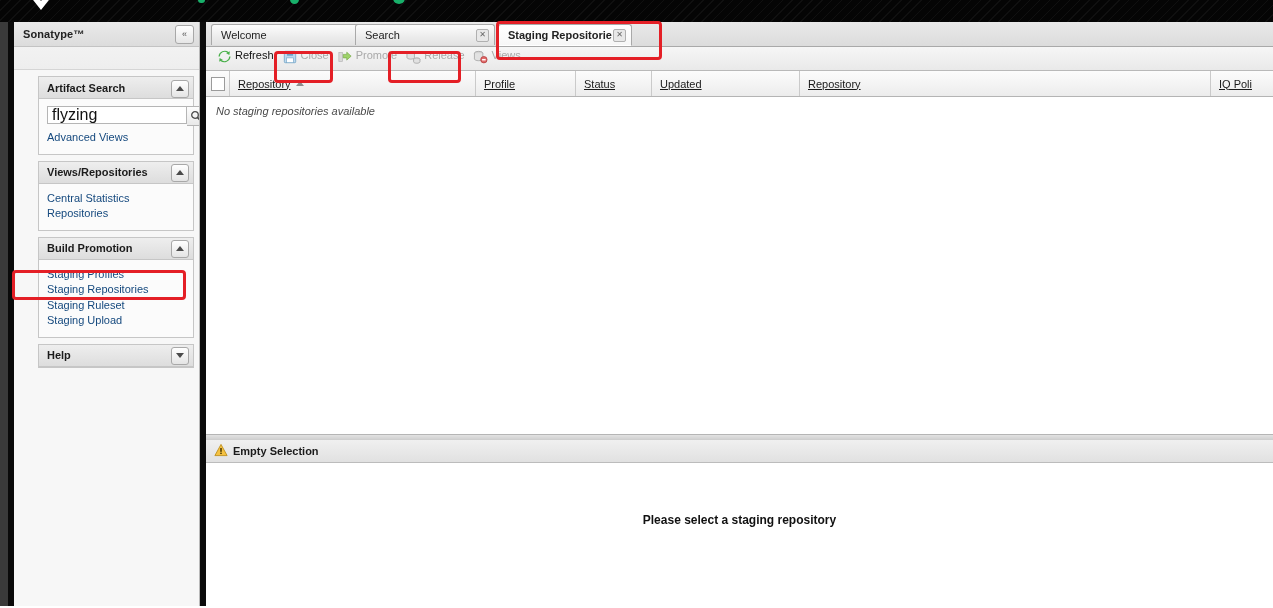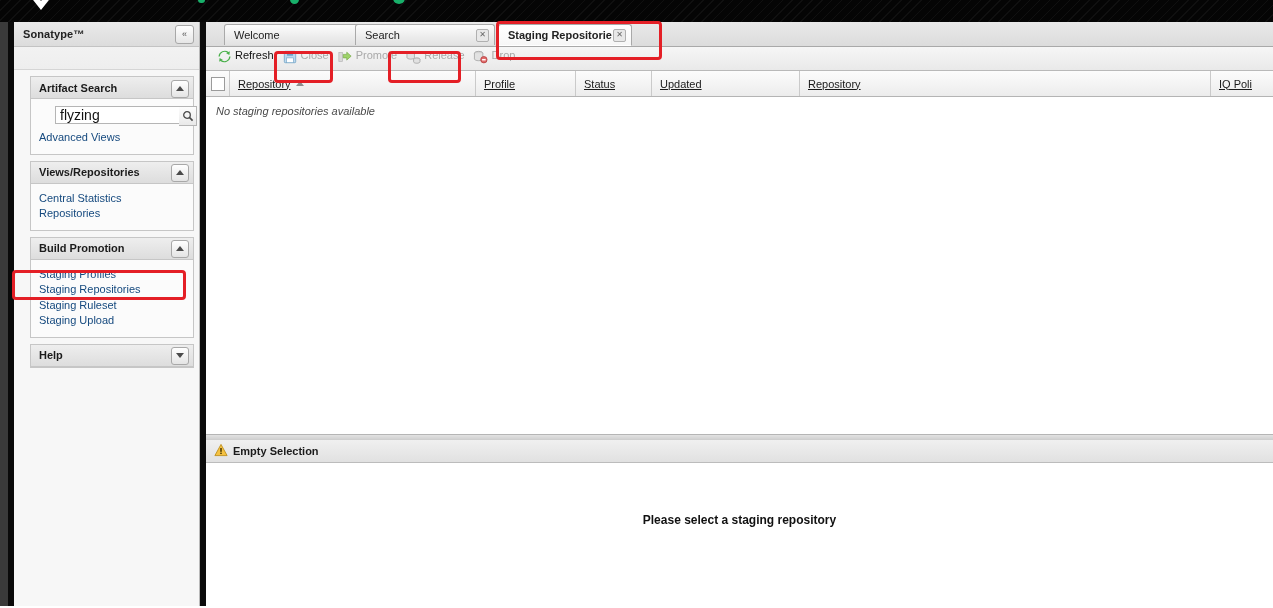--- a/index.html
+++ b/index.html
@@ -52,43 +52,43 @@
   .sb-header .title{font-weight:bold;font-size:11px;color:#222;margin-left:9px;letter-spacing:.1px;}
   .collapse-btn{
     position:absolute;right:6px;top:3px;width:17px;height:17px;
     border:1px solid #a8a8a8;border-radius:3px;
     background:linear-gradient(to bottom,#ffffff 0%,#e6e6e6 100%);
     display:flex;align-items:center;justify-content:center;
     font-size:9px;color:#555;line-height:1;
   }
   .sb-blank{height:22px;background:linear-gradient(to bottom,#f2f2f2,#eeeeee);border-bottom:1px solid #d5d5d5;}
 
-  .panel{margin:6px 6px 0 16px;border:1px solid #c6c6c6;background:#86efac;}
+  .panel{margin:6px 6px 0 24px;border:1px solid #c6c6c6;background:#86efac;}
   .panel-head{
     position:relative;height:21px;
     background:linear-gradient(to bottom,#eeeeee 0%,#dddddd 100%);
     border-bottom:1px solid #c6c6c6;
     display:flex;align-items:center;
   }
   .panel-head .ptitle{font-weight:bold;font-size:11px;color:#1b1b1b;margin-left:8px;}
   .panel-tool{
     position:absolute;right:4px;top:2.5px;width:16px;height:16px;
     border:1px solid #a8a8a8;border-radius:3px;
     background:linear-gradient(to bottom,#ffffff 0%,#e4e4e4 100%);
   }
   .panel-tool .tri{position:absolute;left:4px;top:5px;width:0;height:0;border-left:4px solid transparent;border-right:4px solid transparent;}
   .tri.up{border-bottom:5px solid #4a4a4a;}
   .tri.down{border-top:5px solid #4a4a4a;}
   .panel-body{padding:7px 8px 8px 8px;background:#fbfbfb;}
 
   .search-row{position:relative;height:20px;}
   .search-input{
-    position:absolute;left:16px;top:0;width:140px;height:18px;
+    position:absolute;left:0;top:0;width:140px;height:18px;
     border:1px solid #b5b5b5;background:#fff;
-    font-family:"Liberation Sans", sans-serif;font-size:14px;color:#111;
+    font-family:"Liberation Sans", sans-serif;font-size:16px;color:#111;
     padding:0 4px;box-sizing:border-box;outline:none;
   }
   .search-btn{
     position:absolute;left:140px;top:0;width:18px;height:20px;
     border:1px solid #b5b5b5;border-left:none;
     background:linear-gradient(to bottom,#fdfdfd,#e9e9e9);
     box-sizing:border-box;display:flex;align-items:center;justify-content:center;
   }
   .lnk{display:block;color:#15497e;font-size:11px;line-height:15.5px;cursor:pointer;text-decoration:none;}
   .links-tight{margin-top:4px;}
@@ -262,21 +262,21 @@
       </div>
     </div>
   </div>
 
   <div class="sb-divider2"></div>
   <div class="sb-divider"></div>
 
   <div class="content">
 
     <div class="tabstrip">
-      <div class="tab" style="left:18px;width:154px;">
+      <div class="tab" style="left:5px;width:154px;">
         <span class="tl">Welcome</span>
       </div>
       <div class="tab" style="left:149px;width:140px;">
         <span class="tl">Search</span>
         <span class="tclose">✕</span>
       </div>
       <div class="tab active" style="left:292px;width:134px;">
         <span class="tl">Staging Repositorie</span>
         <span class="tclose">✕</span>
       </div>
@@ -329,21 +329,21 @@
 
       <div class="tbtn disabled">
         <span class="ic">
           <svg width="15" height="15" viewBox="0 0 16 16">
             <ellipse cx="6" cy="4.5" rx="4.5" ry="2" fill="#d5d5d5" stroke="#9e9e9e" stroke-width=".8"></ellipse>
             <path d="M1.5 4.5v6c0 1.1 2 2 4.5 2s4.5-.9 4.5-2v-6" fill="#e2e2e2" stroke="#9e9e9e" stroke-width=".8"></path>
             <circle cx="11.6" cy="11.4" r="3.4" fill="#e06a6a" stroke="#b03a3a" stroke-width=".8"></circle>
             <rect x="9.7" y="10.7" width="3.8" height="1.5" fill="#ffffff"></rect>
           </svg>
         </span>
-        <span>Drop</span>
+        <span>Views</span>
       </div>
     </div>
 
     <div class="gridhead">
       <div class="gh chkcell" style="width:24px;">
         <span class="gridchk"></span>
       </div>
       <div class="gh" style="width:246px;">
         <span class="lbl">Repository</span>
         <span class="sortarrow"></span>

